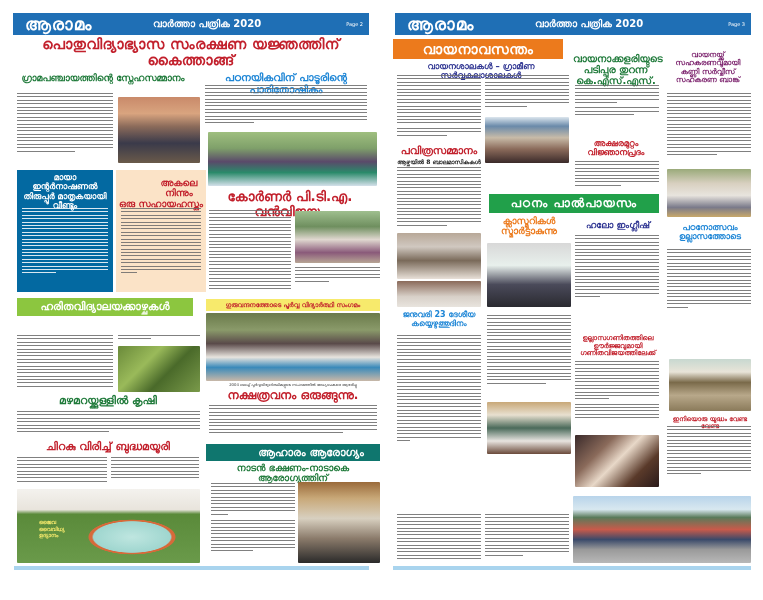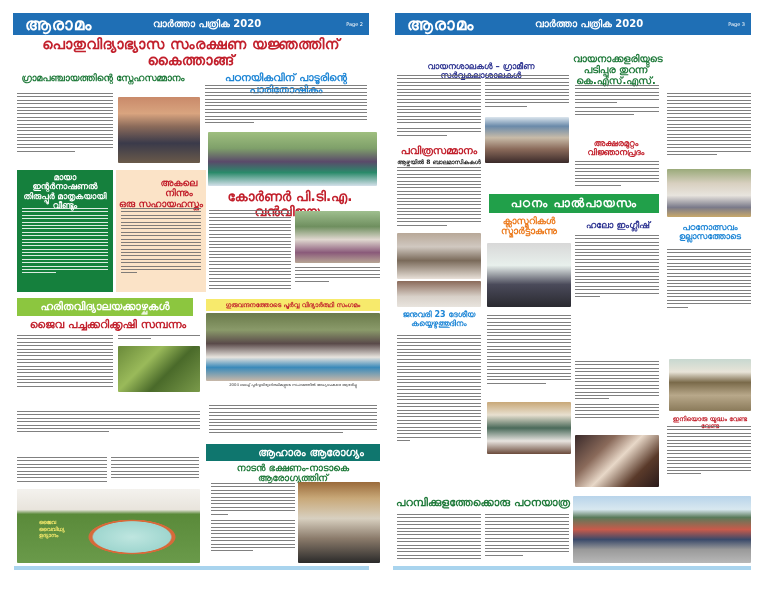--- a/index.html
+++ b/index.html
@@ -65,21 +65,21 @@
       <div class="ln"></div>
       <div class="ln"></div>
       <div class="ln"></div>
       <div class="ln"></div>
       <div class="ln"></div>
       <div class="ln"></div>
       <div class="ln" style="width:30%"></div>
   </div>
   <div class="photo" style="top:119px;left:195px;width:169px;height:54px;background:linear-gradient(180deg,#9fbf7f 0%,#7fa06a 30%,#5a4a6a 55%,#2a8a6a 75%,#d4e0ea 100%);"></div>
 
-  <div class="box" style="top:157px;left:4px;width:96px;height:122px;background:#15803d;">
+  <div class="box" style="top:157px;left:4px;width:96px;height:122px;background:#0369a1;">
     <div class="hl" style="margin-top:3px;padding:0 4px;font-size:8.5px;color:#fff;">മായാ ഇന്റർനാഷണൽ തിരുപ്പൂർ മാതൃകയായി വീണ്ടും</div>
     <div class="txt" style="top:38px;left:5px;width:86px;height:82px;">
       <div class="ln" style="background:#fff"></div>
         <div class="ln" style="background:#fff"></div>
         <div class="ln" style="background:#fff"></div>
         <div class="ln" style="background:#fff"></div>
         <div class="ln" style="background:#fff"></div>
         <div class="ln" style="background:#fff"></div>
         <div class="ln" style="background:#fff"></div>
         <div class="ln" style="background:#fff"></div>
@@ -156,21 +156,20 @@
   <div class="txt" style="top:254px;left:282px;width:85px;height:26px;">
     <div class="ln"></div>
       <div class="ln"></div>
       <div class="ln"></div>
       <div class="ln"></div>
       <div class="ln" style="width:40%"></div>
   </div>
 
   <div class="box hl" style="top:285px;left:4px;width:176px;height:18px;background:#8cc63f;color:#fff;font-size:11px;line-height:18px;">ഹരിതവിദ്യാലയക്കാഴ്ചകൾ</div>
 
-  <div class="abs hl" style="top:306px;left:0;width:190px;font-size:11px;color:#c2202c;">ജൈവ പച്ചക്കറിക്കൃഷി സമ്പന്നം</div>
   <div class="txt" style="top:322px;left:4px;width:96px;height:58px;">
     <div class="ln"></div>
       <div class="ln"></div>
       <div class="ln"></div>
       <div class="ln"></div>
       <div class="ln"></div>
       <div class="ln"></div>
       <div class="ln"></div>
       <div class="ln"></div>
       <div class="ln"></div>
@@ -185,42 +184,45 @@
   <div class="txt" style="top:322px;left:105px;width:82px;height:10px;">
     <div class="ln"></div>
       <div class="ln" style="width:40%"></div>
   </div>
   <div class="photo" style="top:333px;left:105px;width:82px;height:46px;background:linear-gradient(135deg,#6a8a3a 0%,#9aba5a 35%,#4a6a2a 60%,#7a9a4a 100%);"></div>
 
   <div class="box hl" style="top:286px;left:193px;width:174px;height:12px;background:#f7ea6c;color:#c2202c;font-size:6.5px;line-height:12px;">ഗുരുവന്ദനത്തോടെ പൂർവ്വ വിദ്യാർത്ഥി സംഗമം</div>
   <div class="photo" style="top:300px;left:193px;width:174px;height:68px;background:linear-gradient(180deg,#6a7a4a 0%,#8a9a6a 25%,#5a4a4a 45%,#e8e4de 65%,#3a8aba 80%,#c9b8a8 100%);"></div>
   <div class="cap" style="top:369px;left:193px;width:174px;font-size:3.8px;">2004 ബാച്ച് പൂർവ്വവിദ്യാർത്ഥികളുടെ സംഗമത്തിൽ അധ്യാപകരെ ആദരിച്ചു</div>
 
+  <div class="abs hl" style="top:376px;left:193px;width:174px;font-size:12px;color:#c2202c;">നക്ഷത്രവനം ഒരുങ്ങുന്നു.</div>
   <div class="txt" style="top:392px;left:196px;width:168px;height:34px;">
     <div class="ln"></div>
       <div class="ln"></div>
       <div class="ln"></div>
       <div class="ln"></div>
       <div class="ln"></div>
       <div class="ln"></div>
       <div class="ln"></div>
       <div class="ln"></div>
       <div class="ln" style="width:80%"></div>
   </div>
 
+  <div class="abs hl" style="top:382px;left:0;width:190px;font-size:11px;color:#1f7a3a;">മഴമറയ്ക്കുള്ളിൽ കൃഷി</div>
   <div class="txt" style="top:398px;left:4px;width:183px;height:28px;">
     <div class="ln"></div>
       <div class="ln"></div>
       <div class="ln"></div>
       <div class="ln"></div>
       <div class="ln"></div>
       <div class="ln"></div>
       <div class="ln" style="width:50%"></div>
   </div>
 
+  <div class="abs hl" style="top:428px;left:0;width:190px;font-size:11px;color:#c2202c;">ചിറകു വിരിച്ച് ബുദ്ധമയൂരി</div>
   <div class="txt" style="top:444px;left:4px;width:90px;height:30px;">
     <div class="ln"></div>
       <div class="ln"></div>
       <div class="ln"></div>
       <div class="ln"></div>
       <div class="ln"></div>
       <div class="ln"></div>
       <div class="ln"></div>
       <div class="ln"></div>
   </div>
@@ -267,20 +269,21 @@
   <div class="rule" style="top:553px;left:1px;width:355px;"></div>
 </div>
 
 <div class="page" id="page3">
   <div class="hdr">
     <span class="masthead">ആരാമം</span>
     <span class="edition">വാർത്താ പത്രിക 2020</span>
     <span class="pageno">Page 3</span>
   </div>
 
+  <div class="box hl" style="top:26px;left:-2px;width:170px;height:20px;background:#ec7a1c;color:#fff;font-size:14px;line-height:20px;letter-spacing:.5px;">വായനാവസന്തം</div>
   <div class="abs hl" style="top:49px;left:-2px;width:176px;font-size:8.5px;color:#2f3592;">വായനശാലകൾ – ഗ്രാമീണ സർവ്വകലാശാലകൾ</div>
   <div class="txt" style="top:62px;left:2px;width:84px;height:52px;">
     <div class="ln"></div>
       <div class="ln"></div>
       <div class="ln"></div>
       <div class="ln"></div>
       <div class="ln"></div>
       <div class="ln"></div>
       <div class="ln"></div>
       <div class="ln"></div>
@@ -354,20 +357,21 @@
     <div class="ln"></div>
       <div class="ln"></div>
       <div class="ln"></div>
       <div class="ln"></div>
       <div class="ln"></div>
       <div class="ln"></div>
       <div class="ln"></div>
       <div class="ln" style="width:55%"></div>
   </div>
 
+  <div class="abs hl" style="top:38px;left:270px;width:86px;font-size:7.5px;color:#7a1f6b;">വായനയ്ക്ക് സഹകരണവുമായി കണ്ണി സർവ്വീസ് സഹകരണ ബാങ്ക്</div>
   <div class="txt" style="top:80px;left:272px;width:84px;height:72px;">
     <div class="ln"></div>
       <div class="ln"></div>
       <div class="ln"></div>
       <div class="ln"></div>
       <div class="ln"></div>
       <div class="ln"></div>
       <div class="ln"></div>
       <div class="ln"></div>
       <div class="ln"></div>
@@ -489,20 +493,21 @@
       <div class="ln"></div>
       <div class="ln"></div>
       <div class="ln"></div>
       <div class="ln"></div>
       <div class="ln"></div>
       <div class="ln"></div>
       <div class="ln" style="width:70%"></div>
   </div>
   <div class="photo" style="top:389px;left:92px;width:84px;height:52px;background:linear-gradient(180deg,#c8a878 0%,#e8e0d0 25%,#4a6a5a 50%,#e8e4e0 75%,#6a4a3a 100%);"></div>
 
+  <div class="abs hl" style="top:322px;left:178px;width:90px;font-size:7px;color:#c2202c;">ഉല്ലാസഗണിതത്തിലെ ഊർജ്ജവുമായി ഗണിതവിജയത്തിലേക്ക്</div>
   <div class="txt" style="top:348px;left:180px;width:84px;height:68px;">
     <div class="ln"></div>
       <div class="ln"></div>
       <div class="ln"></div>
       <div class="ln"></div>
       <div class="ln"></div>
       <div class="ln"></div>
       <div class="ln"></div>
       <div class="ln"></div>
       <div class="ln"></div>
@@ -530,21 +535,20 @@
       <div class="ln"></div>
       <div class="ln"></div>
       <div class="ln"></div>
       <div class="ln"></div>
       <div class="ln"></div>
       <div class="ln"></div>
       <div class="ln"></div>
       <div class="ln" style="width:40%"></div>
   </div>
 
-  <div class="abs hl" style="top:484px;left:0;width:176px;font-size:11px;color:#1f7a3a;">പറമ്പിക്കുളത്തേക്കൊരു പഠനയാത്ര</div>
   <div class="txt" style="top:501px;left:2px;width:84px;height:48px;">
     <div class="ln"></div>
       <div class="ln"></div>
       <div class="ln"></div>
       <div class="ln"></div>
       <div class="ln"></div>
       <div class="ln"></div>
       <div class="ln"></div>
       <div class="ln"></div>
       <div class="ln"></div>

